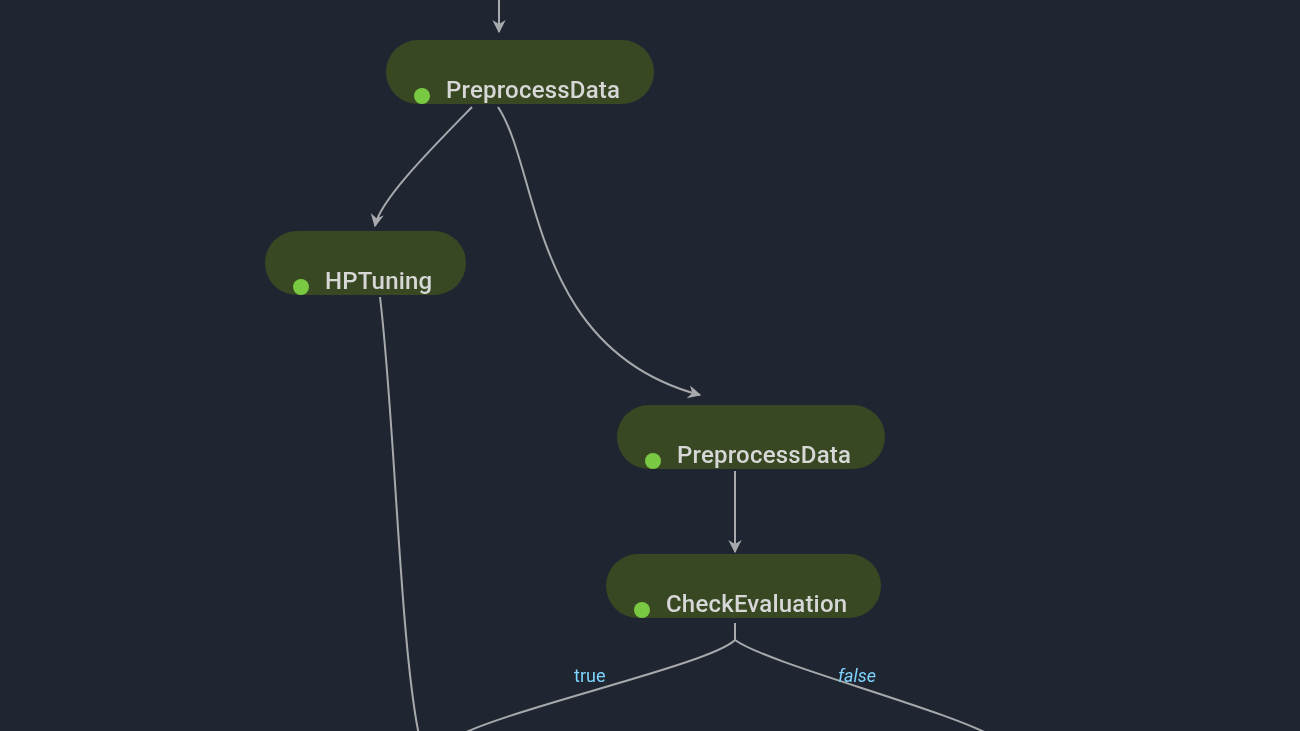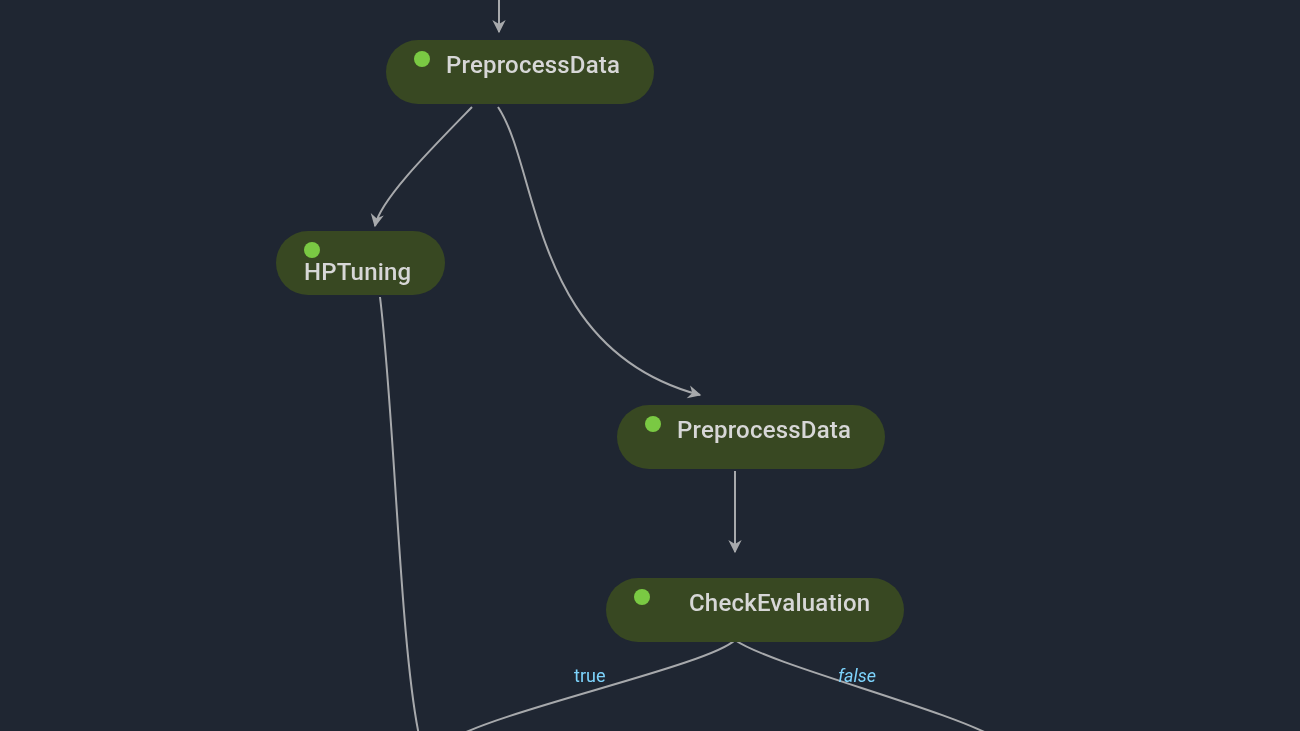--- a/index.html
+++ b/index.html
@@ -16,22 +16,22 @@
     top: 0; left: 0;
     width: 1300px;
     height: 731px;
     pointer-events: none;
   }
   .node {
     position: absolute;
     background: #384822;
     border-radius: 999px;
     display: flex;
-    align-items: flex-start;
-    padding: 11px 34px 0 28px;
+    align-items: flex-end;
+    padding: 4px 34px 0 28px;
     height: 64px;
     color: #d7d7d7;
     font-size: 24px;
     font-weight: 500;
     letter-spacing: 0.2px;
   }
   .status-dot {
     width: 16px;
     height: 16px;
     border-radius: 50%;
@@ -73,29 +73,29 @@
   <path class="arrowstroke" d="M735,640 C710,665 500,710 450,740"></path>
 
   <path class="arrowstroke" d="M735,640 C770,665 950,710 1000,740"></path>
 </svg>
 
 <div class="node" style="left:386px; top:40px;">
   <span class="status-dot"></span>
   <span>PreprocessData</span>
 </div>
 
-<div class="node" style="left:276px; top:231px;flex-direction:column;">
+<div class="node" style="left:265px; top:231px;">
   <span class="status-dot"></span>
   <span>HPTuning</span>
 </div>
 
 <div class="node" style="left:617px; top:405px;">
   <span class="status-dot"></span>
   <span>PreprocessData</span>
 </div>
 
-<div class="node" style="left:606px; top:578px;gap:23px;">
+<div class="node" style="left:606px; top:554px;">
   <span class="status-dot"></span>
   <span>CheckEvaluation</span>
 </div>
 
 <div class="edge-label" style="left:574px; top:665px;">true</div>
 <div class="edge-label" style="left:838px; top:665px;font-style:italic;">false</div>
 
 </body></html>

